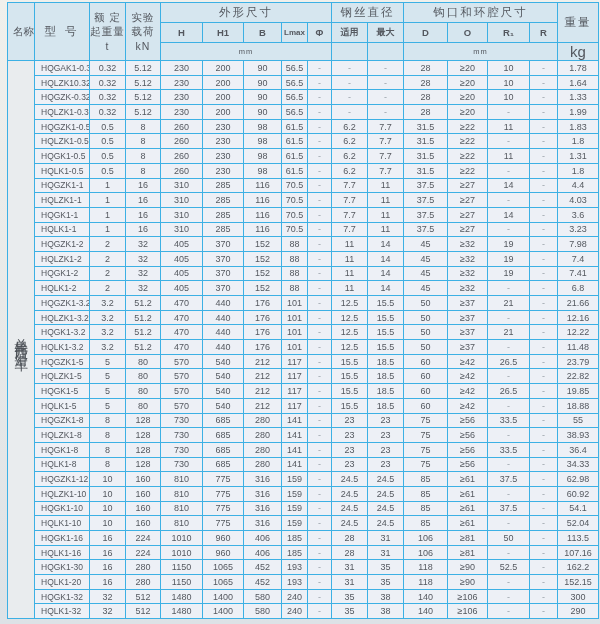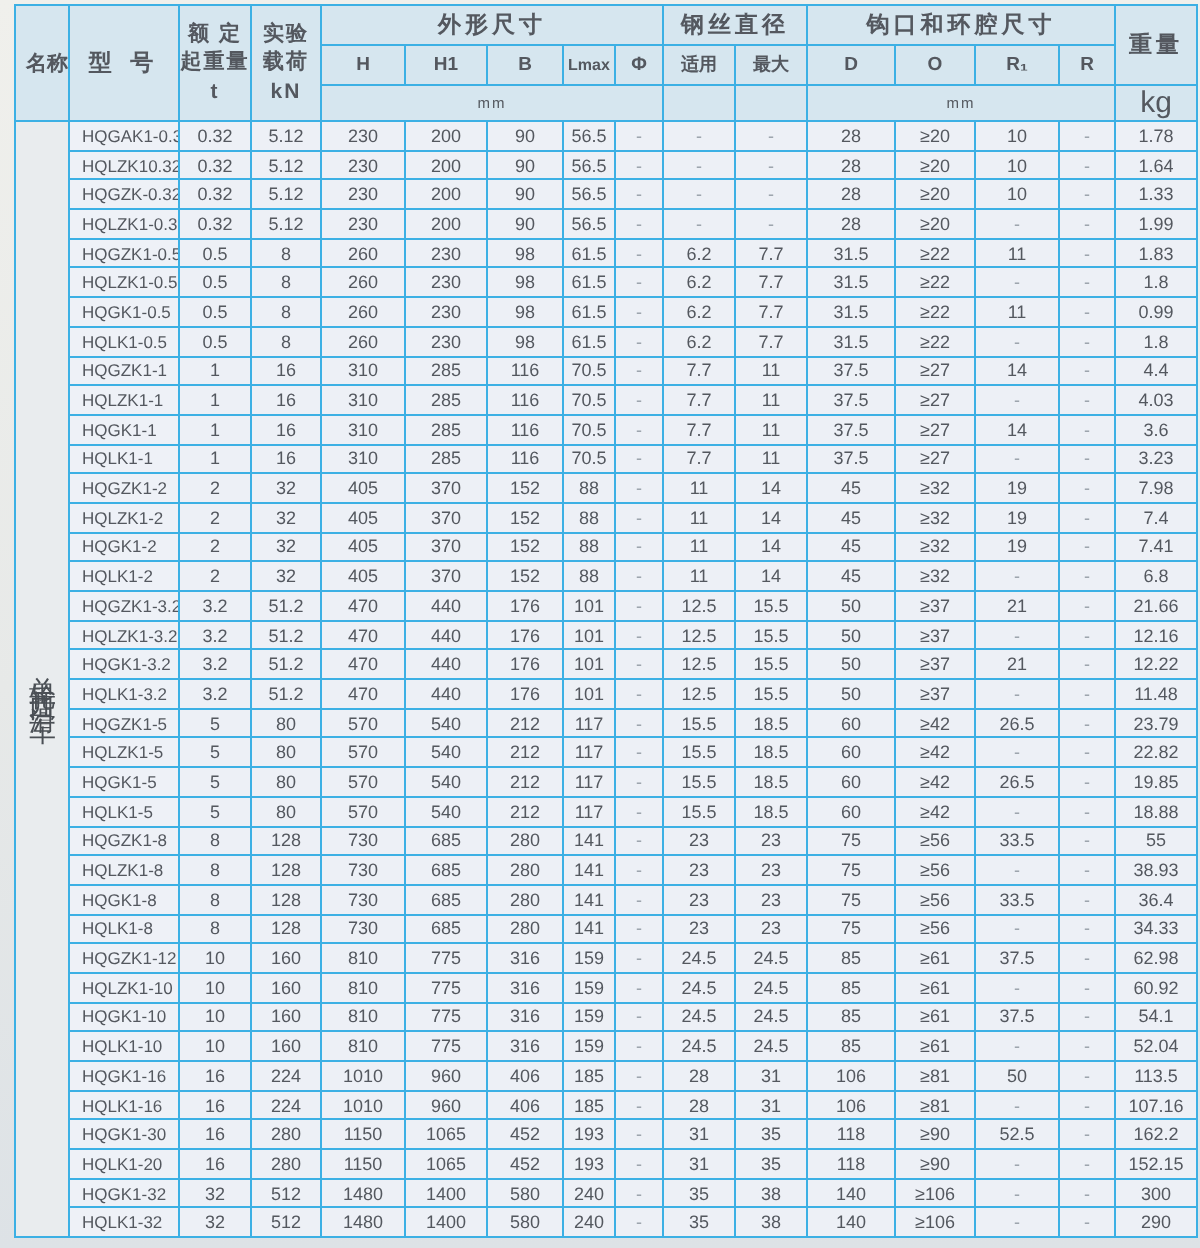--- a/index.html
+++ b/index.html
@@ -13,21 +13,21 @@
     position:absolute; left:7px; top:2px;
     width:591px; height:617px;
     border-collapse:collapse; table-layout:fixed;
     background:#edf0f6;
   }
   .spec-table th, .spec-table td {
     border:1px solid #3cb0e4;
     text-align:center; vertical-align:middle;
     color:#54585f; overflow:hidden;
   }
-  thead th { background:#d6e6ef; color:#41474d; font-weight:bold; }
+  thead th { background:#d6e6ef; color:#41474d; font-weight:normal; }
   .group-h { font-size:11.5px; letter-spacing:2px; height:20px; }
   .multi   { font-size:10.5px; white-space:pre-line; line-height:1.35; letter-spacing:1px; }
   .sub-h   { font-size:9.5px; height:20px; font-weight:bold; letter-spacing:0; }
   .unit-row th { height:16px; font-weight:normal; }
   .unit-mm { font-size:7.5px; color:#7d858c; letter-spacing:1px; }
   .unit-kg { font-size:15px; font-weight:bold; color:#41474d; }
   tbody td { font-size:9px; height:14.7px; background:#edf0f6; padding:0 1px; }
   tbody td.model { font-size:8.5px; text-align:left; padding-left:6px; background:#eef1f7; white-space:nowrap; }
   tbody td.dash { color:#98a0a8; }
   td.name-cell { background:#e9ecee; vertical-align:middle; }
@@ -207,21 +207,21 @@
         <td>230</td>
         <td>98</td>
         <td>61.5</td>
         <td class="dash">-</td>
         <td>6.2</td>
         <td>7.7</td>
         <td>31.5</td>
         <td>≥22</td>
         <td>11</td>
         <td class="dash">-</td>
-        <td>0.99</td>
+        <td>1.31</td>
       </tr>
       <tr>
         <td class="model">HQLK1-0.5</td>
         <td>0.5</td>
         <td>8</td>
         <td>260</td>
         <td>230</td>
         <td>98</td>
         <td>61.5</td>
         <td class="dash">-</td>

